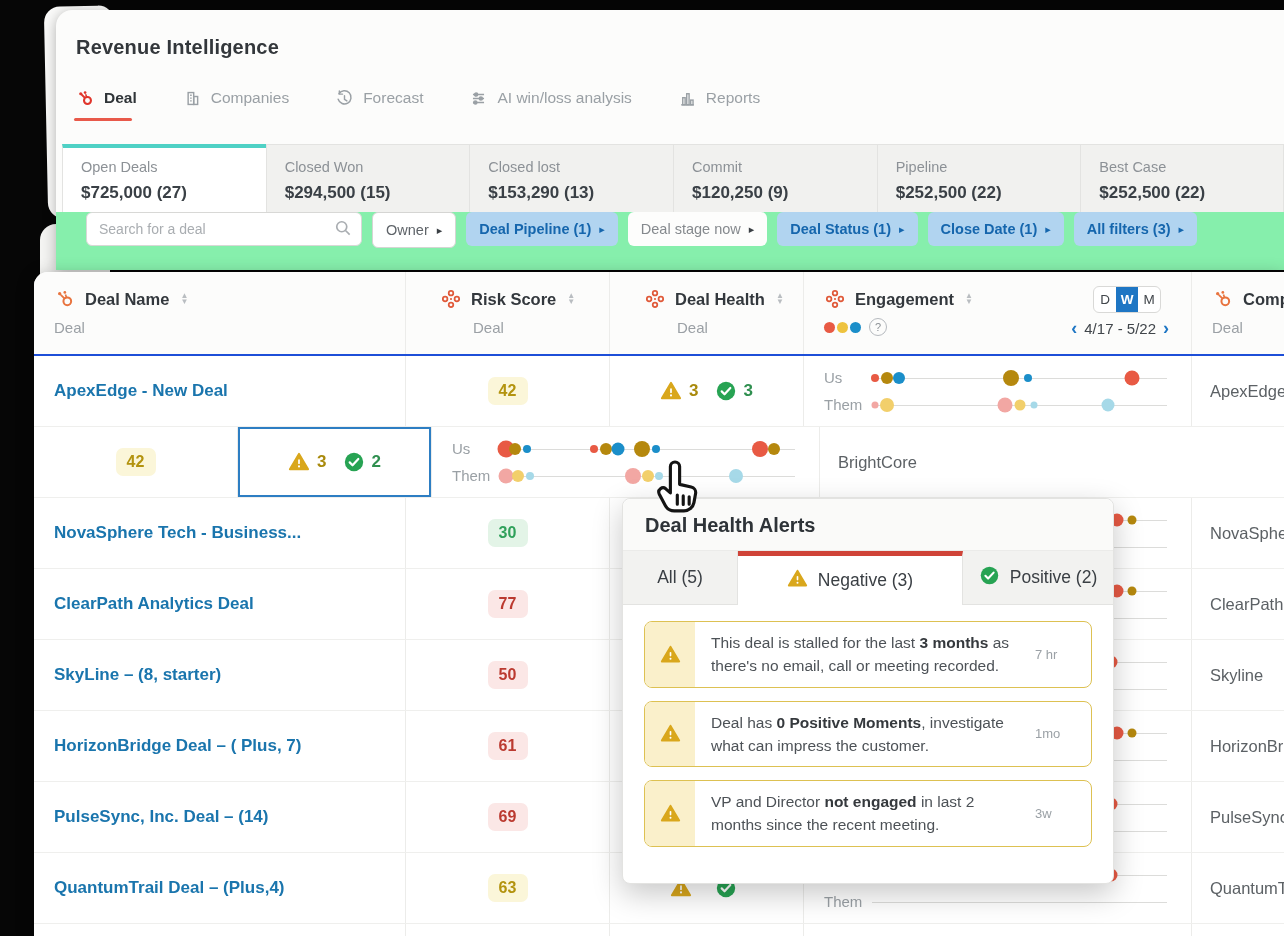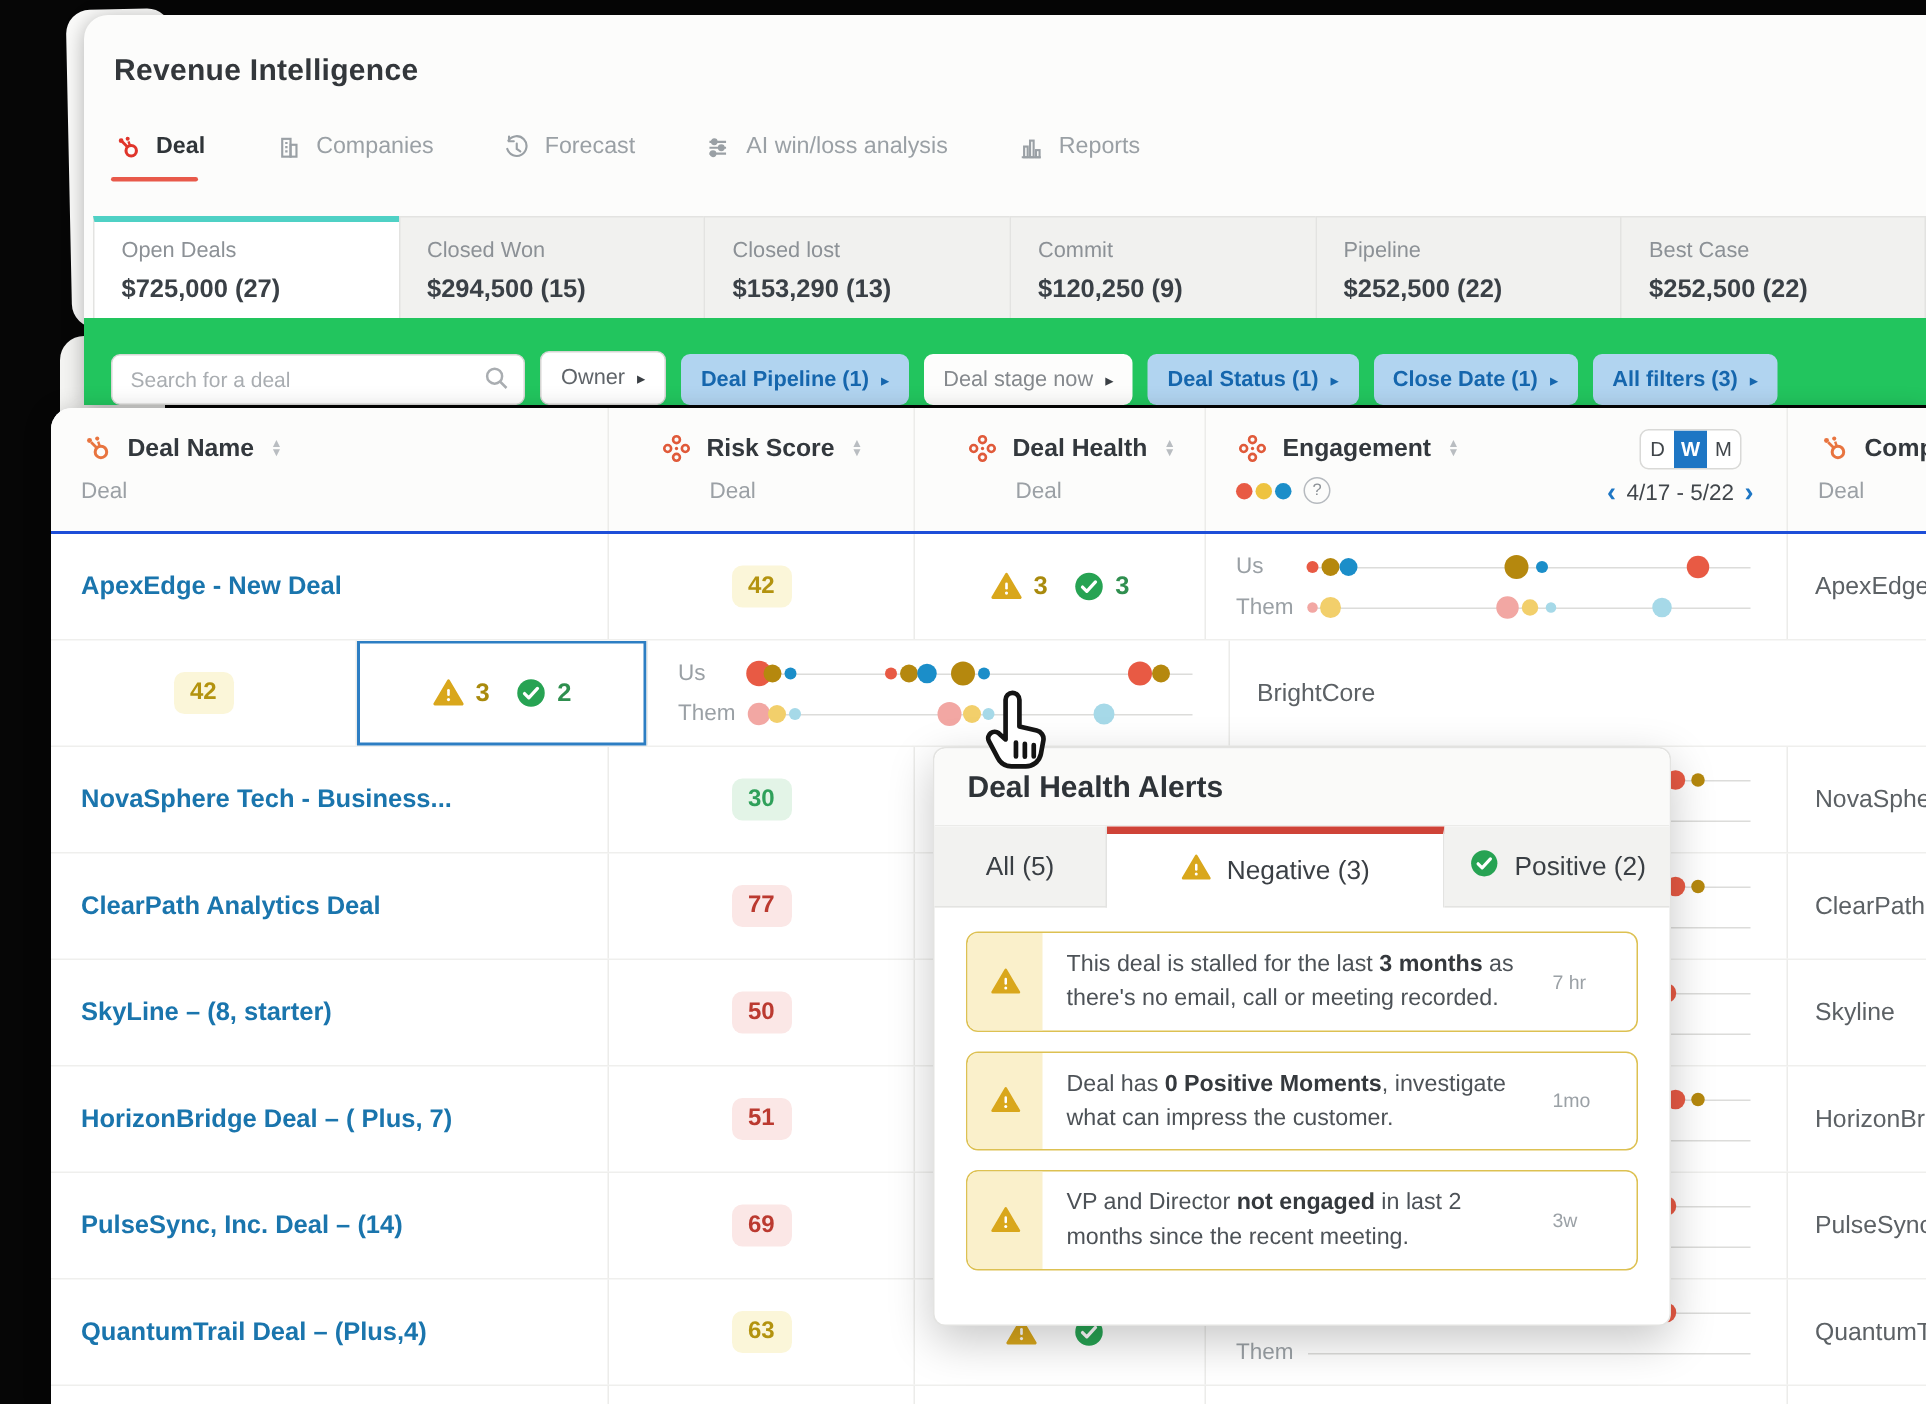--- a/index.html
+++ b/index.html
@@ -22,21 +22,21 @@
   .tab svg{width:19px;height:19px;}
 
   .summary-row{display:flex;margin:29px 0 0 6px;}
   .sum-card{width:204px;height:82px;background:#f1f1ef;border:1px solid #e3e3e1;border-right:none;
     box-sizing:border-box;padding:14px 0 0 18px;cursor:pointer;}
   .sum-card:last-child{border-right:1px solid #e3e3e1;}
   .sum-card.active{background:#ffffff;border-top:4px solid #4fd1c5;padding-top:11px;}
   .sum-label{font-size:14.5px;color:#8c9196;}
   .sum-value{font-size:17px;font-weight:800;color:#3a4046;margin-top:8px;}
 
-  .filter-bar{position:absolute;left:0;right:0;top:202px;height:58px;background:#22c55e;display:flex;align-items:flex-end;padding-left:18px;gap:10px;}
+  .filter-bar{position:absolute;left:0;right:0;top:202px;height:58px;background:#86efac;display:flex;align-items:flex-start;padding-left:30px;gap:10px;}
   .search{position:relative;width:276px;height:34px;}
   .search input{width:100%;height:100%;box-sizing:border-box;border:1px solid #d8d8d6;border-radius:6px;background:#fff;
     padding:0 34px 0 12px;font-size:14px;color:#555;font-family:inherit;}
   .search input::placeholder{color:#a9adb1;}
   .search-ic{position:absolute;right:9px;top:6px;color:#a9adb1;}
   .chip{display:flex;align-items:center;gap:8px;height:34px;padding:0 13px;border-radius:6px;font-size:14.5px;cursor:pointer;white-space:nowrap;}
   .chip .arr{font-size:11px;}
   .chip.outline{background:#fff;border:1px solid #d5d5d3;color:#5f6469;}
   .chip.flat{background:#fdfdfc;color:#85898d;}
   .chip.flat .arr{color:#3a3f44;}
@@ -599,21 +599,21 @@
               <span class="track"></span>
             </div>
           </div>
           <div class="td co-cell col-co">Skyline</div>
         </div>
         <div class="trow">
           <div class="td col-name">
             <a class="deal-link">HorizonBridge Deal – ( Plus, 7)</a>
           </div>
           <div class="td col-risk">
-            <span class="badge red">51</span>
+            <span class="badge red">61</span>
           </div>
           <div class="td cell-health col-health">
             <div class="health-wrap">
               <span class="hpair">
                 <span style="display:flex">
                   <svg viewBox="0 0 24 24">
                     <path d="M12 3 L22 20 H2 Z" fill="#d9a71c" stroke="#d9a71c" stroke-width="2" stroke-linejoin="round"></path>
                     <rect x="11.05" y="9" width="1.9" height="5.2" rx="0.95" fill="#fff"></rect>
                     <circle cx="12" cy="16.8" r="1.15" fill="#fff"></circle>
                   </svg>

